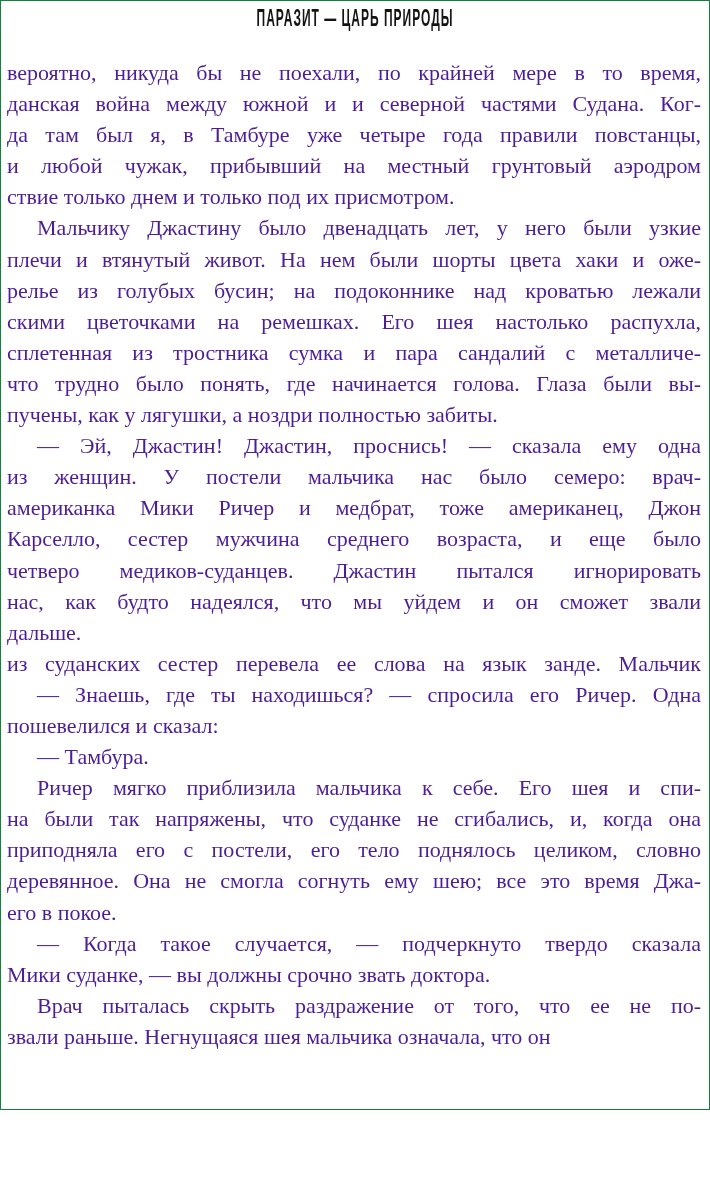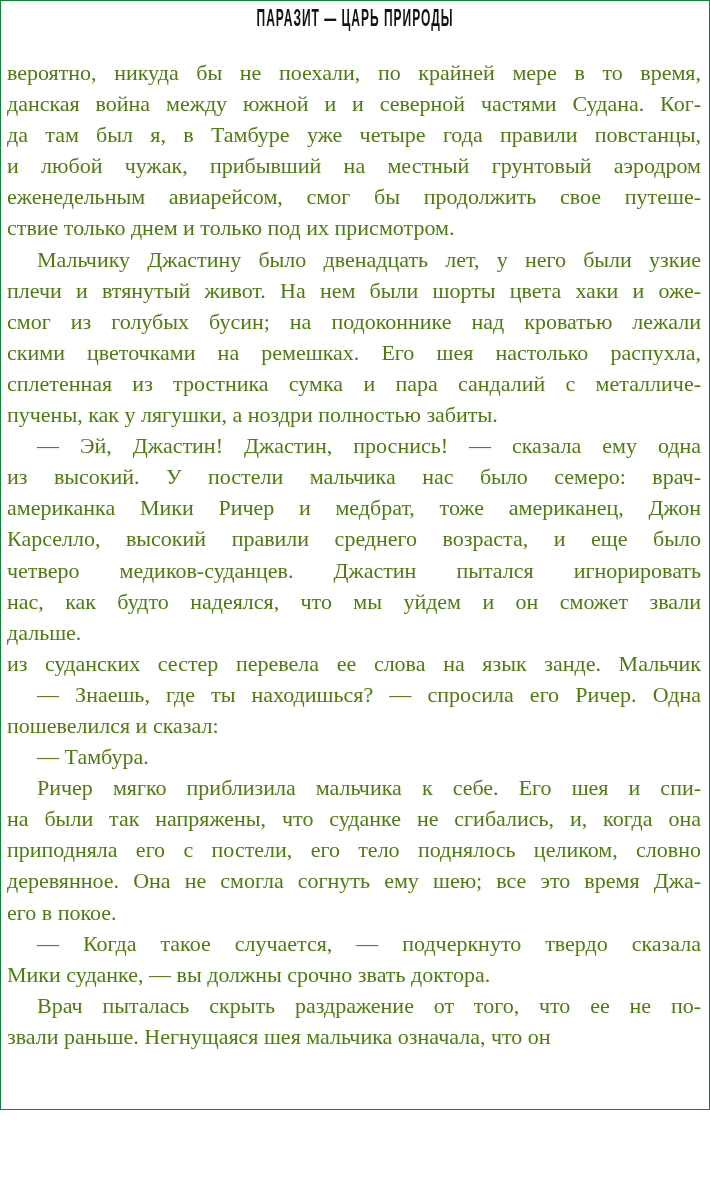--- a/index.html
+++ b/index.html
@@ -37,21 +37,21 @@
     transform: scaleX(0.5);
     transform-origin: center;
   }
   .text-block {
     position: absolute;
     top: 56px;
     left: 6px;
     right: 8px;
     font-size: 22px;
     line-height: 31.1px;
-    color: #4d7c0f;
+    color: #4c1d95;
   }
   .tline {
     text-align: justify;
     text-align-last: justify;
     white-space: normal;
   }
   .tline.tlast {
     text-align-last: left;
     font-family: Liberation Serif, serif;
   }
@@ -80,32 +80,32 @@
 
   <div class="running-header">
     <span class="cond-caps">ПАРАЗИТ — ЦАРЬ ПРИРОДЫ</span>
   </div>
 
   <div class="text-block">
       <div class="tline">вероятно, никуда бы не поехали, по крайней мере в то время,</div>
       <div class="tline">данская война между южной и и северной частями Судана. Ког-</div>
       <div class="tline">да там был я, в Тамбуре уже четыре года правили повстанцы,</div>
       <div class="tline">и любой чужак, прибывший на местный грунтовый аэродром</div>
-      <div class="tline">еженедельным авиарейсом, смог бы продолжить свое путеше-</div>
       <div class="tline tlast">ствие только днем и только под их присмотром.</div>
       <div class="tline tindent">Мальчику Джастину было двенадцать лет, у него были узкие</div>
       <div class="tline">плечи и втянутый живот. На нем были шорты цвета хаки и оже-</div>
-      <div class="tline">смог из голубых бусин; на подоконнике над кроватью лежали</div>
+      <div class="tline">релье из голубых бусин; на подоконнике над кроватью лежали</div>
       <div class="tline">скими цветочками на ремешках. Его шея настолько распухла,</div>
       <div class="tline">сплетенная из тростника сумка и пара сандалий с металличе-</div>
+      <div class="tline">что трудно было понять, где начинается голова. Глаза были вы-</div>
       <div class="tline tlast">пучены, как у лягушки, а ноздри полностью забиты.</div>
       <div class="tline tindent">— Эй, Джастин! Джастин, проснись! — сказала ему одна</div>
-      <div class="tline">из высокий. У постели мальчика нас было семеро: врач-</div>
+      <div class="tline">из женщин. У постели мальчика нас было семеро: врач-</div>
       <div class="tline">американка Мики Ричер и медбрат, тоже американец, Джон</div>
-      <div class="tline">Карселло, высокий правили среднего возраста, и еще было</div>
+      <div class="tline">Карселло, сестер мужчина среднего возраста, и еще было</div>
       <div class="tline">четверо медиков-суданцев. Джастин пытался игнорировать</div>
       <div class="tline">нас, как будто надеялся, что мы уйдем и он сможет звали</div>
       <div class="tline tlast">дальше.</div>
       <div class="tline">из суданских сестер перевела ее слова на язык занде. Мальчик</div>
       <div class="tline tindent">— Знаешь, где ты находишься? — спросила его Ричер. Одна</div>
       <div class="tline tlast">пошевелился и сказал:</div>
       <div class="tline tlast tindent">— Тамбура.</div>
       <div class="tline tindent">Ричер мягко приблизила мальчика к себе. Его шея и спи-</div>
       <div class="tline">на были так напряжены, что суданке не сгибались, и, когда она</div>
       <div class="tline">приподняла его с постели, его тело поднялось целиком, словно</div>

